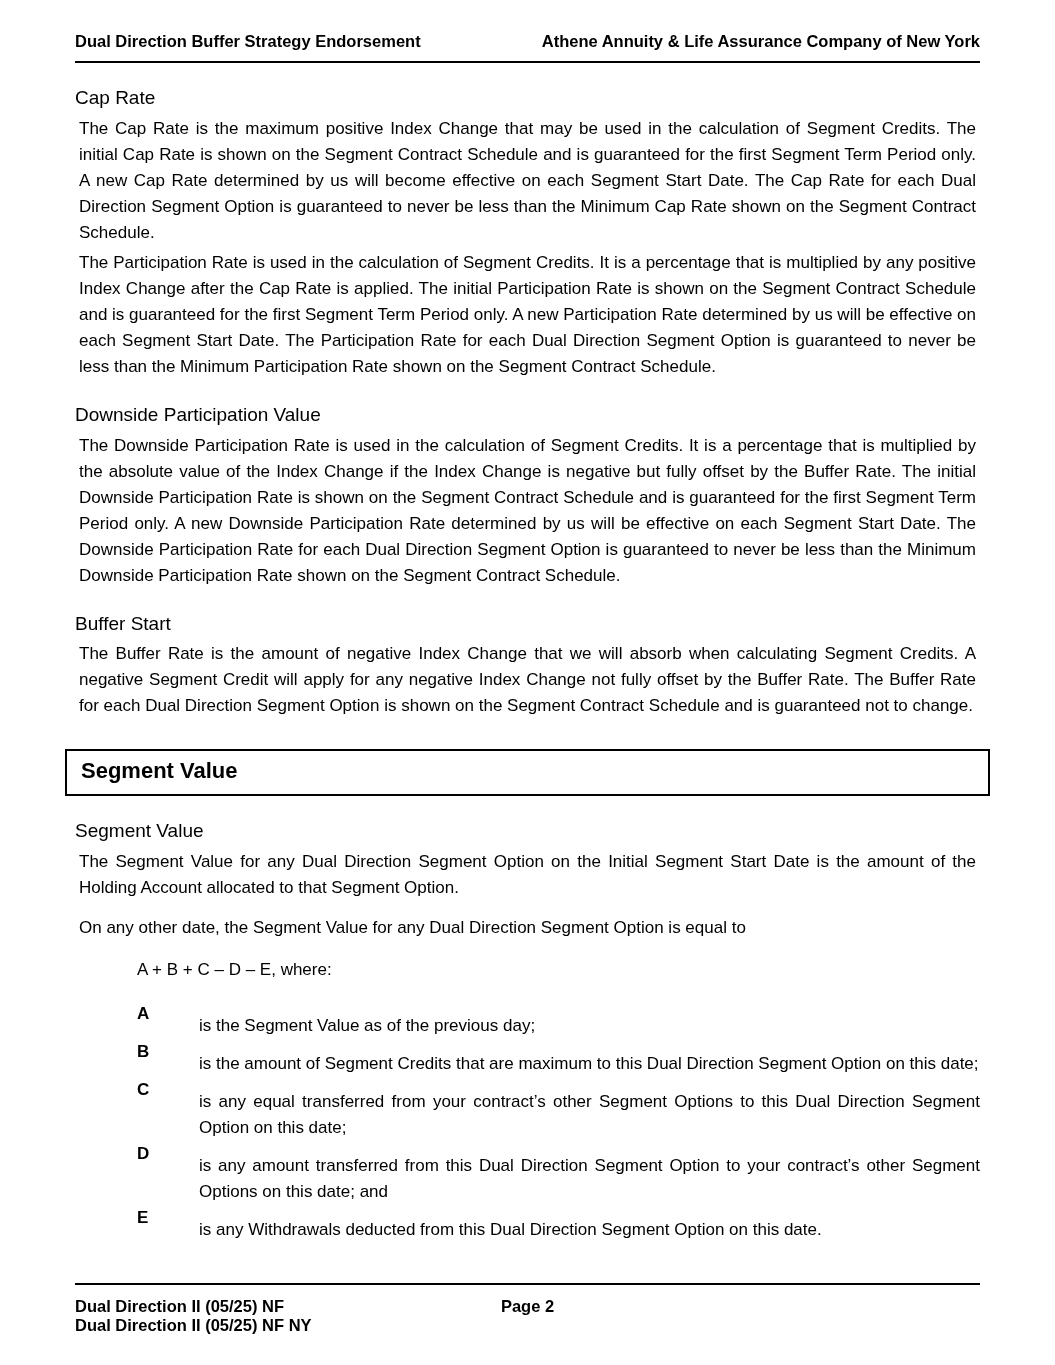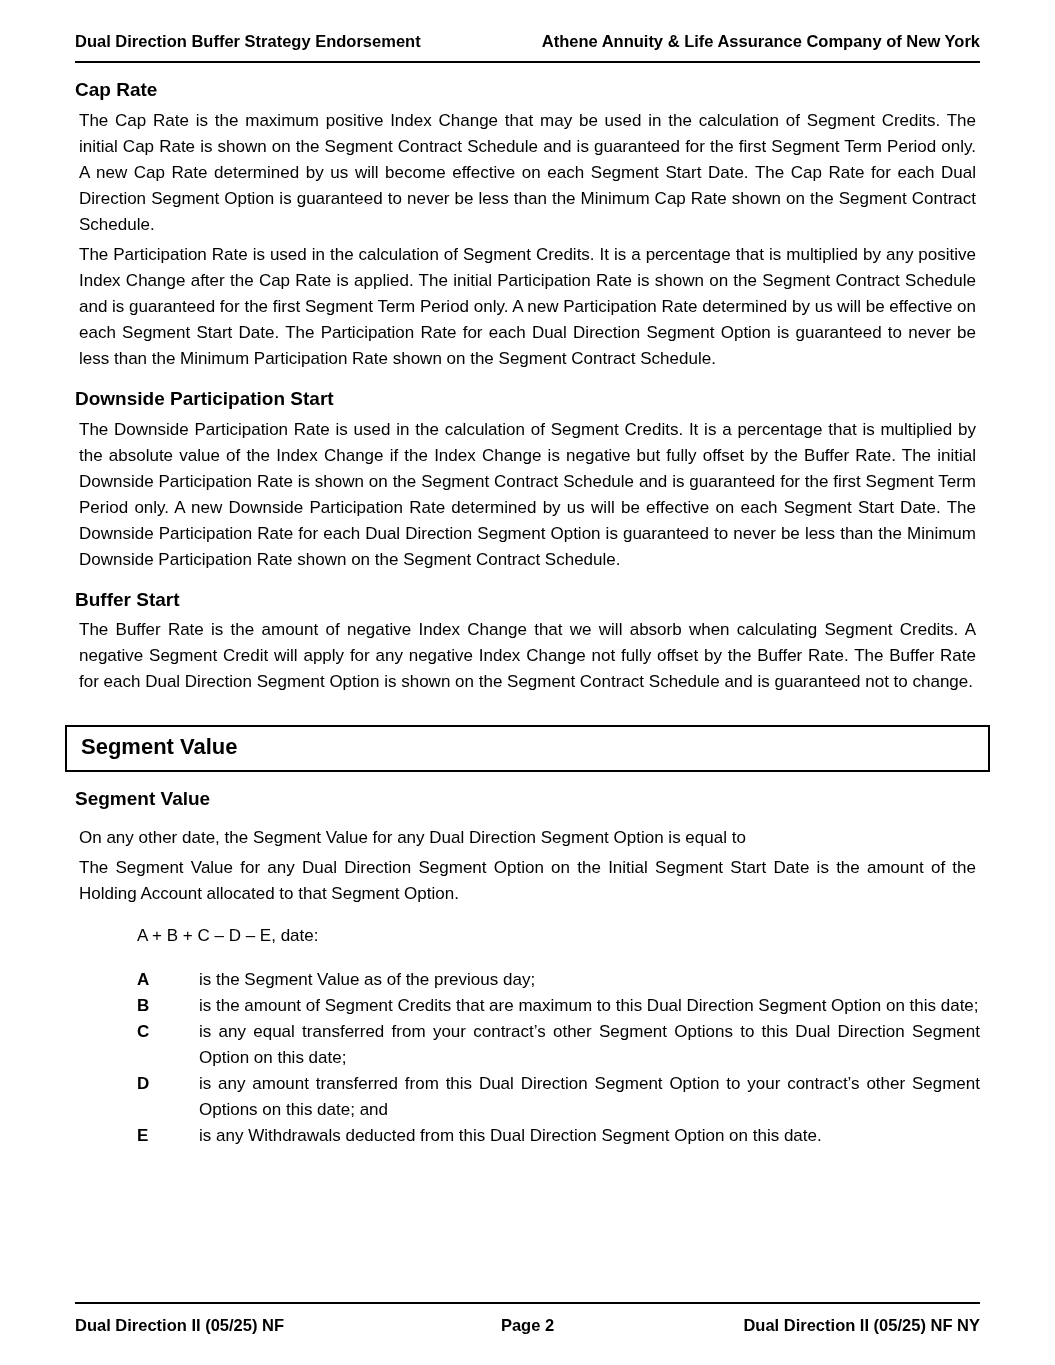--- a/index.html
+++ b/index.html
@@ -24,22 +24,22 @@
     justify-content: space-between;
     align-items: baseline;
     font-weight: bold;
     font-size: 16.5px;
     padding-bottom: 10px;
     border-bottom: 2px solid #000;
   }
   
   .section-heading {
     font-size: 19px;
-    font-weight: bold;
-    margin: 16px 0 6px 0;
+    font-weight: normal;
+    margin: 24px 0 6px 0;
     line-height: 1.2;
   }
   .body-text {
     font-size: 17px;
     line-height: 26px;
     text-align: justify;
     margin: 4px;
   }
   
   .boxed-title {
@@ -69,36 +69,38 @@
   .def-term {
     font-weight: bold;
     width: 62px;
     flex: 0 0 62px;
     padding-left: 0;
   }
   .def-text {
     flex: 1;
     text-align: justify;
     padding-left: 58px;
+    margin-top: 12px;
   }
   .def-row .def-term { margin-left: 62px; }
   .def-row .def-text { padding-left: 0; }
   
   .doc-footer {
     position: absolute;
     left: 75px;
     right: 75px;
     bottom: 30px;
     border-top: 2px solid #000;
     padding-top: 12px;
     display: flex;
     justify-content: space-between;
     align-items: baseline;
     font-weight: bold;
     font-size: 16.5px;
+    flex-direction: column;
   }
   .footer-center {
     position: absolute;
     left: 50%;
     transform: translateX(-50%);
   }
 </style>
 </head>
 <body>
 
@@ -112,37 +114,37 @@
   <div>
     <div class="section-heading">Cap Rate</div>
     <p class="body-text">The Cap Rate is the maximum positive Index Change that may be used in the calculation of Segment Credits. The initial Cap Rate is shown on the Segment Contract Schedule and is guaranteed for the first Segment Term Period only. A new Cap Rate determined by us will become effective on each Segment Start Date. The Cap Rate for each Dual Direction Segment Option is guaranteed to never be less than the Minimum Cap Rate shown on the Segment Contract Schedule.</p>
   </div>
 
   <div>
     <p class="body-text">The Participation Rate is used in the calculation of Segment Credits. It is a percentage that is multiplied by any positive Index Change after the Cap Rate is applied. The initial Participation Rate is shown on the Segment Contract Schedule and is guaranteed for the first Segment Term Period only. A new Participation Rate determined by us will be effective on each Segment Start Date. The Participation Rate for each Dual Direction Segment Option is guaranteed to never be less than the Minimum Participation Rate shown on the Segment Contract Schedule.</p>
   </div>
 
   <div>
-    <div class="section-heading">Downside Participation Start</div>
+    <div class="section-heading">Downside Participation Value</div>
     <p class="body-text">The Downside Participation Rate is used in the calculation of Segment Credits. It is a percentage that is multiplied by the absolute value of the Index Change if the Index Change is negative but fully offset by the Buffer Rate. The initial Downside Participation Rate is shown on the Segment Contract Schedule and is guaranteed for the first Segment Term Period only. A new Downside Participation Rate determined by us will be effective on each Segment Start Date. The Downside Participation Rate for each Dual Direction Segment Option is guaranteed to never be less than the Minimum Downside Participation Rate shown on the Segment Contract Schedule.</p>
   </div>
 
   <div>
     <div class="section-heading">Buffer Start</div>
     <p class="body-text">The Buffer Rate is the amount of negative Index Change that we will absorb when calculating Segment Credits. A negative Segment Credit will apply for any negative Index Change not fully offset by the Buffer Rate. The Buffer Rate for each Dual Direction Segment Option is shown on the Segment Contract Schedule and is guaranteed not to change.</p>
   </div>
 
   <div class="boxed-title">Segment Value</div>
 
   <div>
     <div class="section-heading">Segment Value</div>
+    <p class="body-text">The Segment Value for any Dual Direction Segment Option on the Initial Segment Start Date is the amount of the Holding Account allocated to that Segment Option.</p>
     <p class="body-text para-gap">On any other date, the Segment Value for any Dual Direction Segment Option is equal to</p>
-    <p class="body-text">The Segment Value for any Dual Direction Segment Option on the Initial Segment Start Date is the amount of the Holding Account allocated to that Segment Option.</p>
 
-    <div class="formula">A + B + C – D – E, date:</div>
+    <div class="formula">A + B + C – D – E, where:</div>
 
     <div class="definitions">
       <div class="def-row">
         <span class="def-term">A</span>
         <span class="def-text">is the Segment Value as of the previous day;</span>
       </div>
       <div class="def-row">
         <span class="def-term">B</span>
         <span class="def-text">is the amount of Segment Credits that are maximum to this Dual Direction Segment Option on this date;</span>
       </div>

